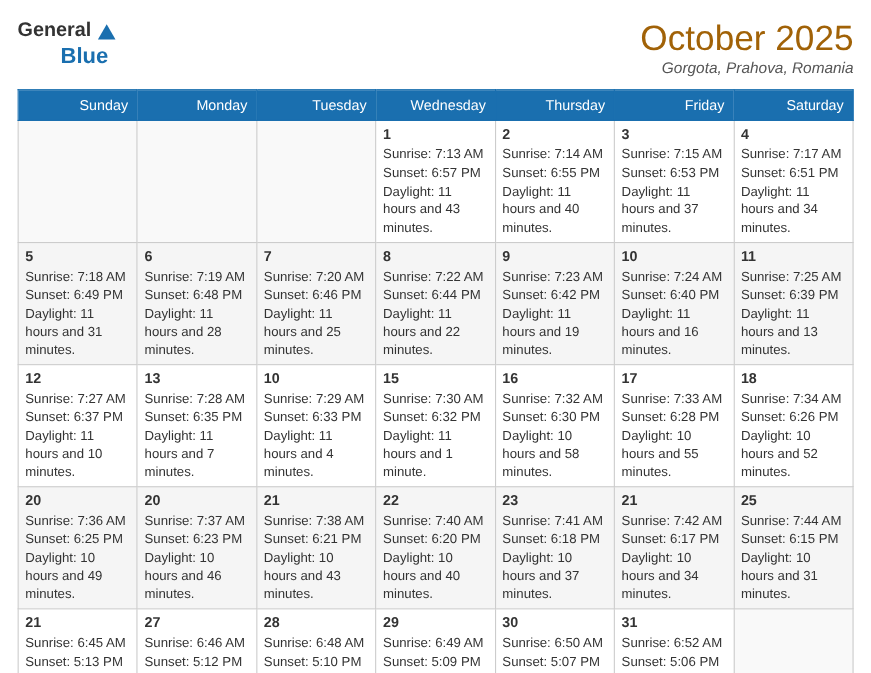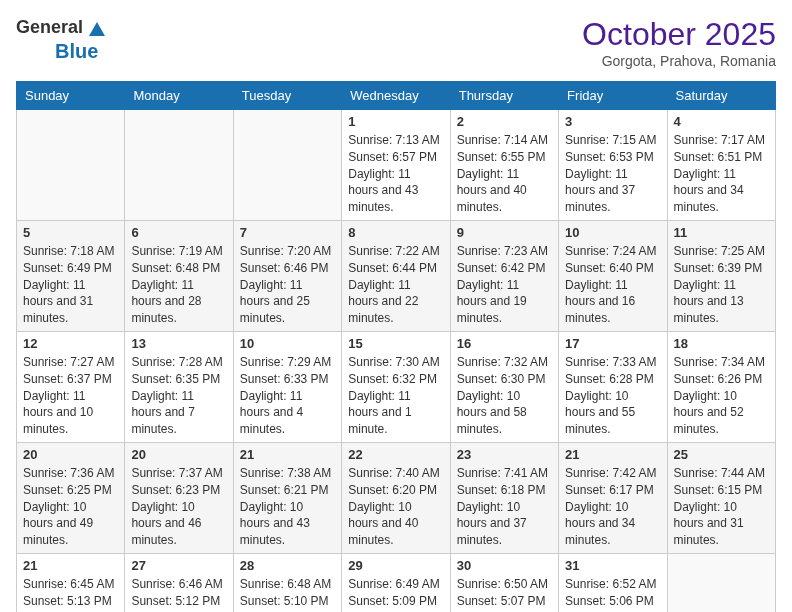--- a/index.html
+++ b/index.html
@@ -40,35 +40,36 @@
       width: 24px;
       height: 24px;
       margin-left: 2px;
     }
     .title-section {
       text-align: right;
     }
     .month-title {
       font-size: 32px;
       font-weight: 300;
-      color: #4c1d95;
+      color: #a16207;
     }
     .location {
       font-size: 14px;
       color: #555;
+      font-style: italic;
     }
     .calendar {
       width: 100%;
       border-collapse: collapse;
       border: 1px solid #ccc;
     }
     .calendar th {
       background: #1a6faf;
       color: #fff;
-      text-align: left;
+      text-align: right;
       padding: 6px 8px;
       font-size: 13px;
       font-weight: normal;
       border: 1px solid #1a6faf;
     }
     .calendar td {
       vertical-align: top;
       padding: 4px 6px;
       border: 1px solid #ccc;
       width: calc(100% / 7);

